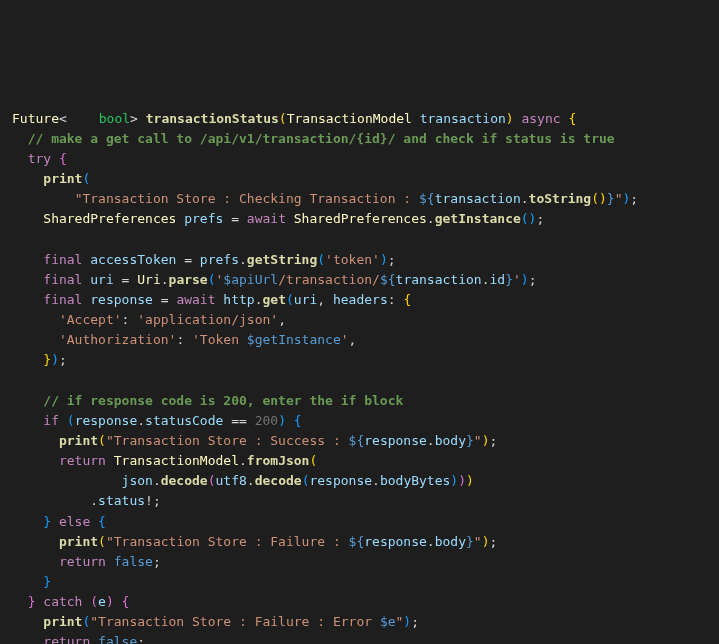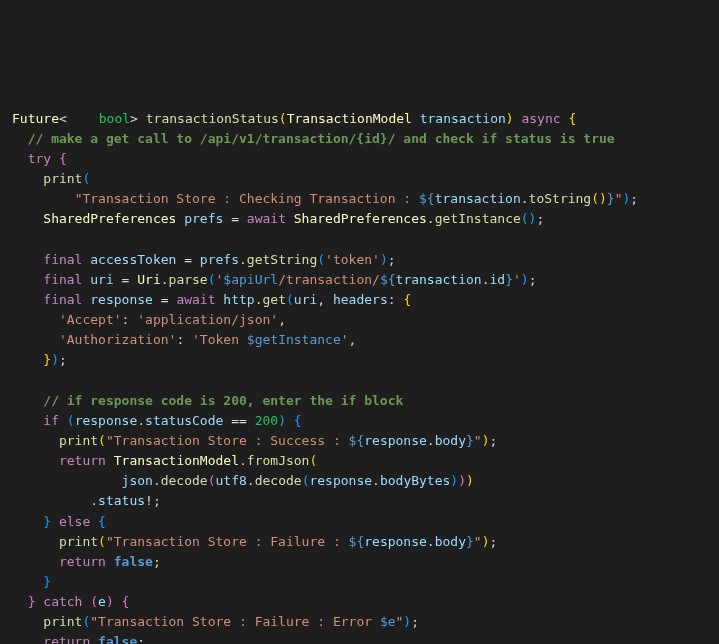--- a/index.html
+++ b/index.html
@@ -11,28 +11,28 @@
       background-color: #1e1e1e;
       font-family: 'Menlo', 'Monaco', 'Consolas', monospace;
       font-size: 13px;
       line-height: 1.55;
       color: #d4d4d4;
       padding: 8px 12px;
       white-space: pre;
     }
     .keyword { color: #c586c0; }
     .type { color: #fef9c3; }
-    .func { color: #dcdcaa; }
+    .func { color: #dcdcaa; font-weight: bold; }
     .string { color: #ce9178; }
     .comment { color: #6a9955; font-weight: bold; }
     .var { color: #9cdcfe; }
     .param { color: #9cdcfe; }
     .punct { color: #d4d4d4; }
-    .num { color: #22c55e; }
-    .bool { color: #569cd6; font-weight: bold; }
+    .num { color: #737373; }
+    .bool { color: #569cd6; }
     .brace1 { color: #ffd700; }
     .brace2 { color: #da70d6; }
     .brace3 { color: #179fff; }
     .interp { color: #569cd6; }
     .op { color: #d4d4d4; }
     .await { color: #c586c0; }
     .typearg { color: #22c55e; margin-left: 32px; }
     
     .code-container {
       white-space: pre;

